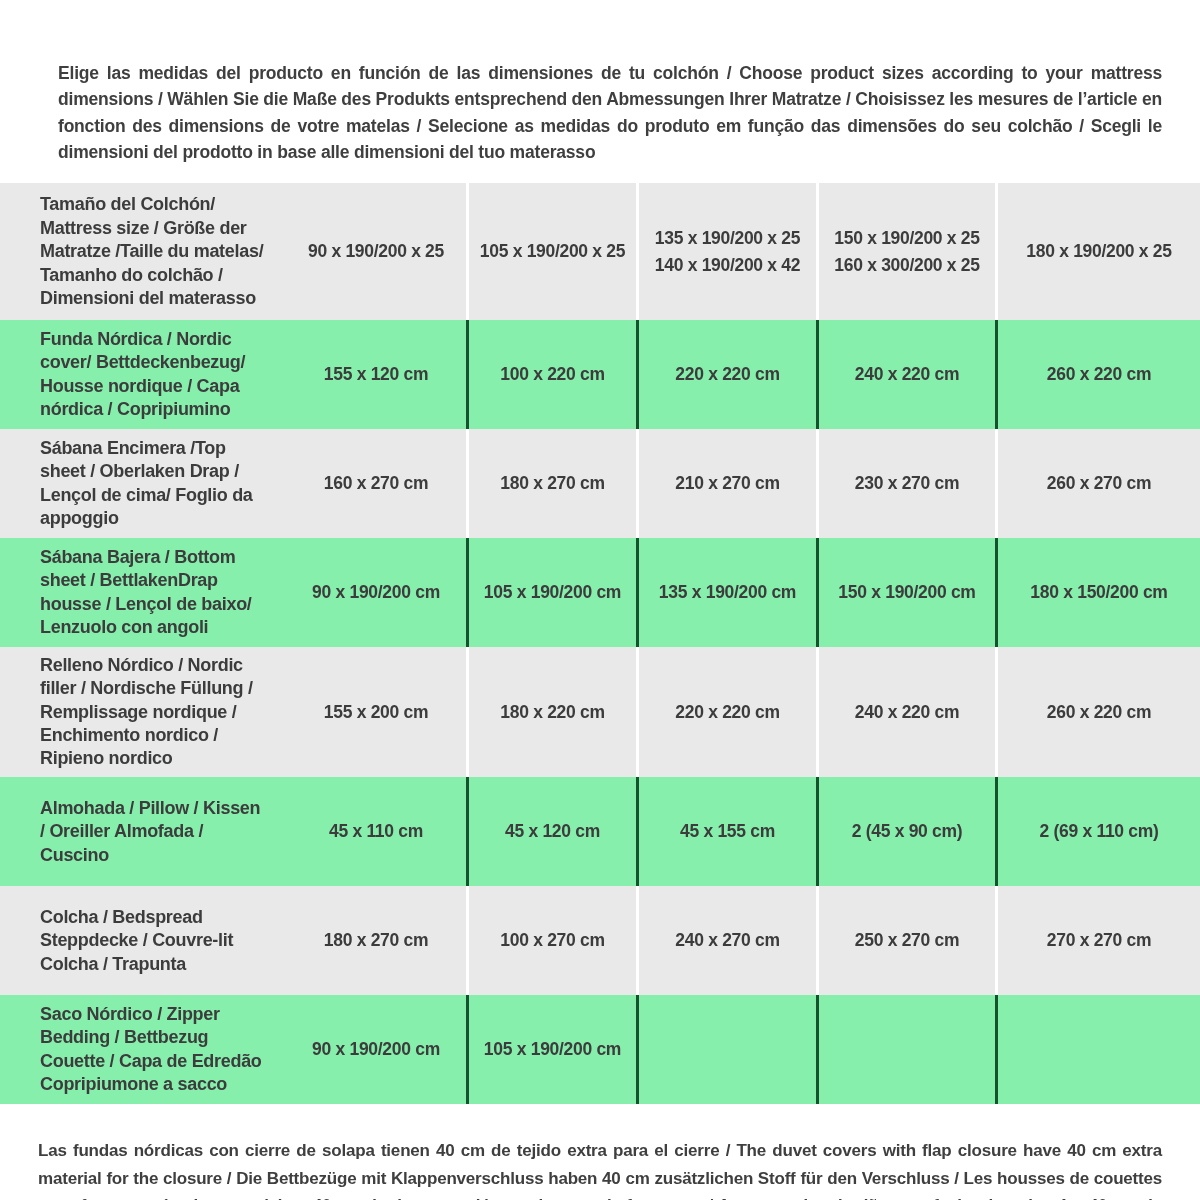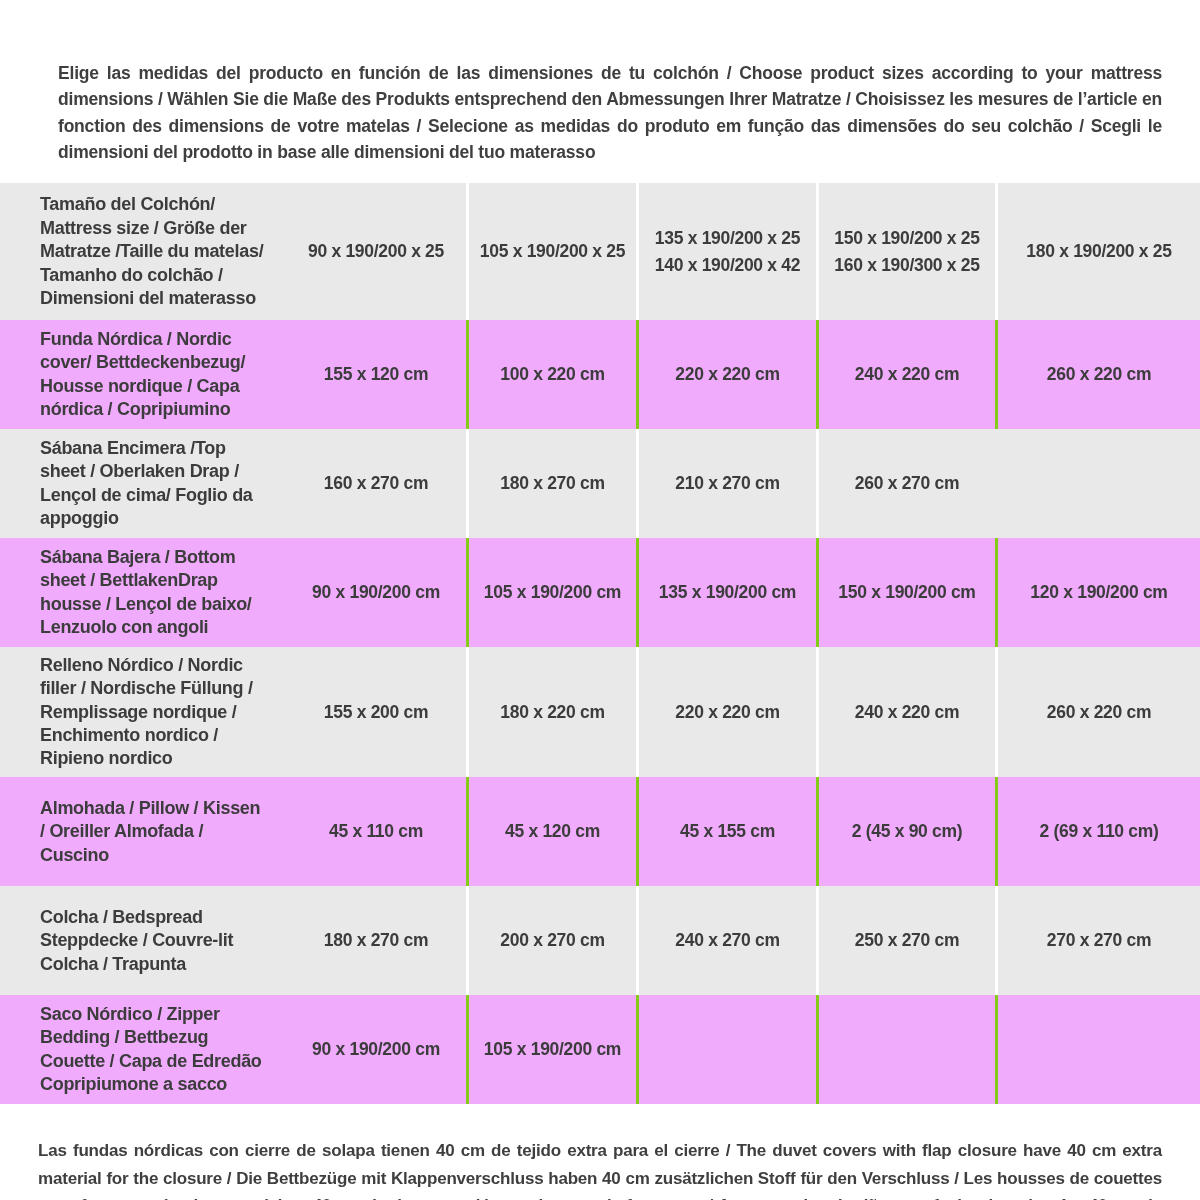--- a/index.html
+++ b/index.html
@@ -14,37 +14,37 @@
     font-size:17.5px;font-weight:700;line-height:1.52;
     text-align:justify;letter-spacing:-0.2px;color:#3f3f3f;
   }
   .size-table{margin-top:17px;width:1200px;}
   .trow{
     display:grid;
     grid-template-columns:286px 180px 170px 180px 179px 205px;
     width:1200px;
   }
   .trow.gray{background:#e9e9e9;}
-  .trow.white{background:#f0abfc;}
+  .trow.white{background:#86efac;}
   .h-header{min-height:137px;}
   .h-std{min-height:109px;}
   .h-tall{min-height:130px;}
   .cell{
     display:flex;flex-direction:column;align-items:center;justify-content:center;
     text-align:center;font-weight:700;font-size:17.5px;
     letter-spacing:-0.3px;color:#3c3c3c;white-space:nowrap;
     line-height:1.55;
   }
   .cell.label{
     align-items:flex-start;text-align:left;
     padding-left:40px;padding-right:18px;
     line-height:1.3;font-size:18px;white-space:normal;
   }
   .gray .divided{border-left:3px solid #ffffff;}
-  .white .divided{border-left:3px solid #84cc16;}
+  .white .divided{border-left:3px solid #14532d;}
   .footnote{
     padding:16px 38px 0 38px;
     font-size:17px;font-weight:700;line-height:1.6;
     text-align:justify;letter-spacing:-0.2px;color:#3f3f3f;
   }
 </style>
 </head>
 <body>
 
 <p class="intro">Elige las medidas del producto en función de las dimensiones de tu colchón / Choose product sizes according to your mattress dimensions / Wählen Sie die Maße des Produkts entsprechend den Abmessungen Ihrer Matratze / Choisissez les mesures de l’article en fonction des dimensions de votre matelas / Selecione as medidas do produto em função das dimensões do seu colchão / Scegli le dimensioni del prodotto in base alle dimensioni del tuo materasso</p>
@@ -58,51 +58,52 @@
     </div>
     <div class="cell divided">
       <div>105 x 190/200 x 25</div>
     </div>
     <div class="cell divided">
       <div>135 x 190/200 x 25</div>
       <div>140 x 190/200 x 42</div>
     </div>
     <div class="cell divided">
       <div>150 x 190/200 x 25</div>
-      <div>160 x 190/300 x 25</div>
+      <div>160 x 300/200 x 25</div>
     </div>
     <div class="cell divided">
       <div>180 x 190/200 x 25</div>
     </div>
   </div>
 
   <div class="trow white h-std">
     <div class="cell label">Funda Nórdica /  Nordic cover/ Bettdeckenbezug/ Housse nordique  / Capa nórdica / Copripiumino</div>
     <div class="cell">155 x 120 cm</div>
     <div class="cell divided">100 x 220 cm</div>
     <div class="cell divided">220 x 220 cm</div>
     <div class="cell divided">240 x 220 cm</div>
     <div class="cell divided">260 x 220 cm</div>
   </div>
 
   <div class="trow gray h-std">
     <div class="cell label">Sábana Encimera /Top sheet / Oberlaken Drap / Lençol de cima/ Foglio da appoggio</div>
     <div class="cell">160 x 270 cm</div>
     <div class="cell divided">180 x 270 cm</div>
     <div class="cell divided">210 x 270 cm</div>
+    <div class="cell divided">230 x 270 cm</div>
     <div class="cell divided">260 x 270 cm</div>
   </div>
 
   <div class="trow white h-std">
     <div class="cell label">Sábana Bajera / Bottom sheet / BettlakenDrap housse / Lençol de baixo/ Lenzuolo con angoli</div>
     <div class="cell">90 x 190/200 cm</div>
     <div class="cell divided">105 x 190/200 cm</div>
     <div class="cell divided">135 x 190/200 cm</div>
     <div class="cell divided">150 x 190/200 cm</div>
-    <div class="cell divided">120 x 190/200 cm</div>
+    <div class="cell divided">180 x 150/200 cm</div>
   </div>
 
   <div class="trow gray h-tall">
     <div class="cell label">Relleno Nórdico / Nordic filler / Nordische Füllung / Remplissage nordique / Enchimento nordico / Ripieno nordico</div>
     <div class="cell">155 x 200 cm</div>
     <div class="cell divided">180 x 220 cm</div>
     <div class="cell divided">220 x 220 cm</div>
     <div class="cell divided">240 x 220 cm</div>
     <div class="cell divided">260 x 220 cm</div>
   </div>
@@ -112,21 +113,21 @@
     <div class="cell">45 x 110 cm</div>
     <div class="cell divided">45 x 120 cm</div>
     <div class="cell divided">45 x 155 cm</div>
     <div class="cell divided">2 (45 x 90 cm)</div>
     <div class="cell divided">2 (69 x 110 cm)</div>
   </div>
 
   <div class="trow gray h-std">
     <div class="cell label">Colcha / Bedspread Steppdecke / Couvre-lit Colcha / Trapunta</div>
     <div class="cell">180 x 270 cm</div>
-    <div class="cell divided">200 x 270 cm</div>
+    <div class="cell divided">100 x 270 cm</div>
     <div class="cell divided">240 x 270 cm</div>
     <div class="cell divided">250 x 270 cm</div>
     <div class="cell divided">270 x 270 cm</div>
   </div>
 
   <div class="trow white h-std">
     <div class="cell label">Saco Nórdico / Zipper Bedding / Bettbezug Couette  / Capa de Edredão Copripiumone a sacco</div>
     <div class="cell">90 x 190/200 cm</div>
     <div class="cell divided">105 x 190/200 cm</div>
     <div class="cell divided"></div>

